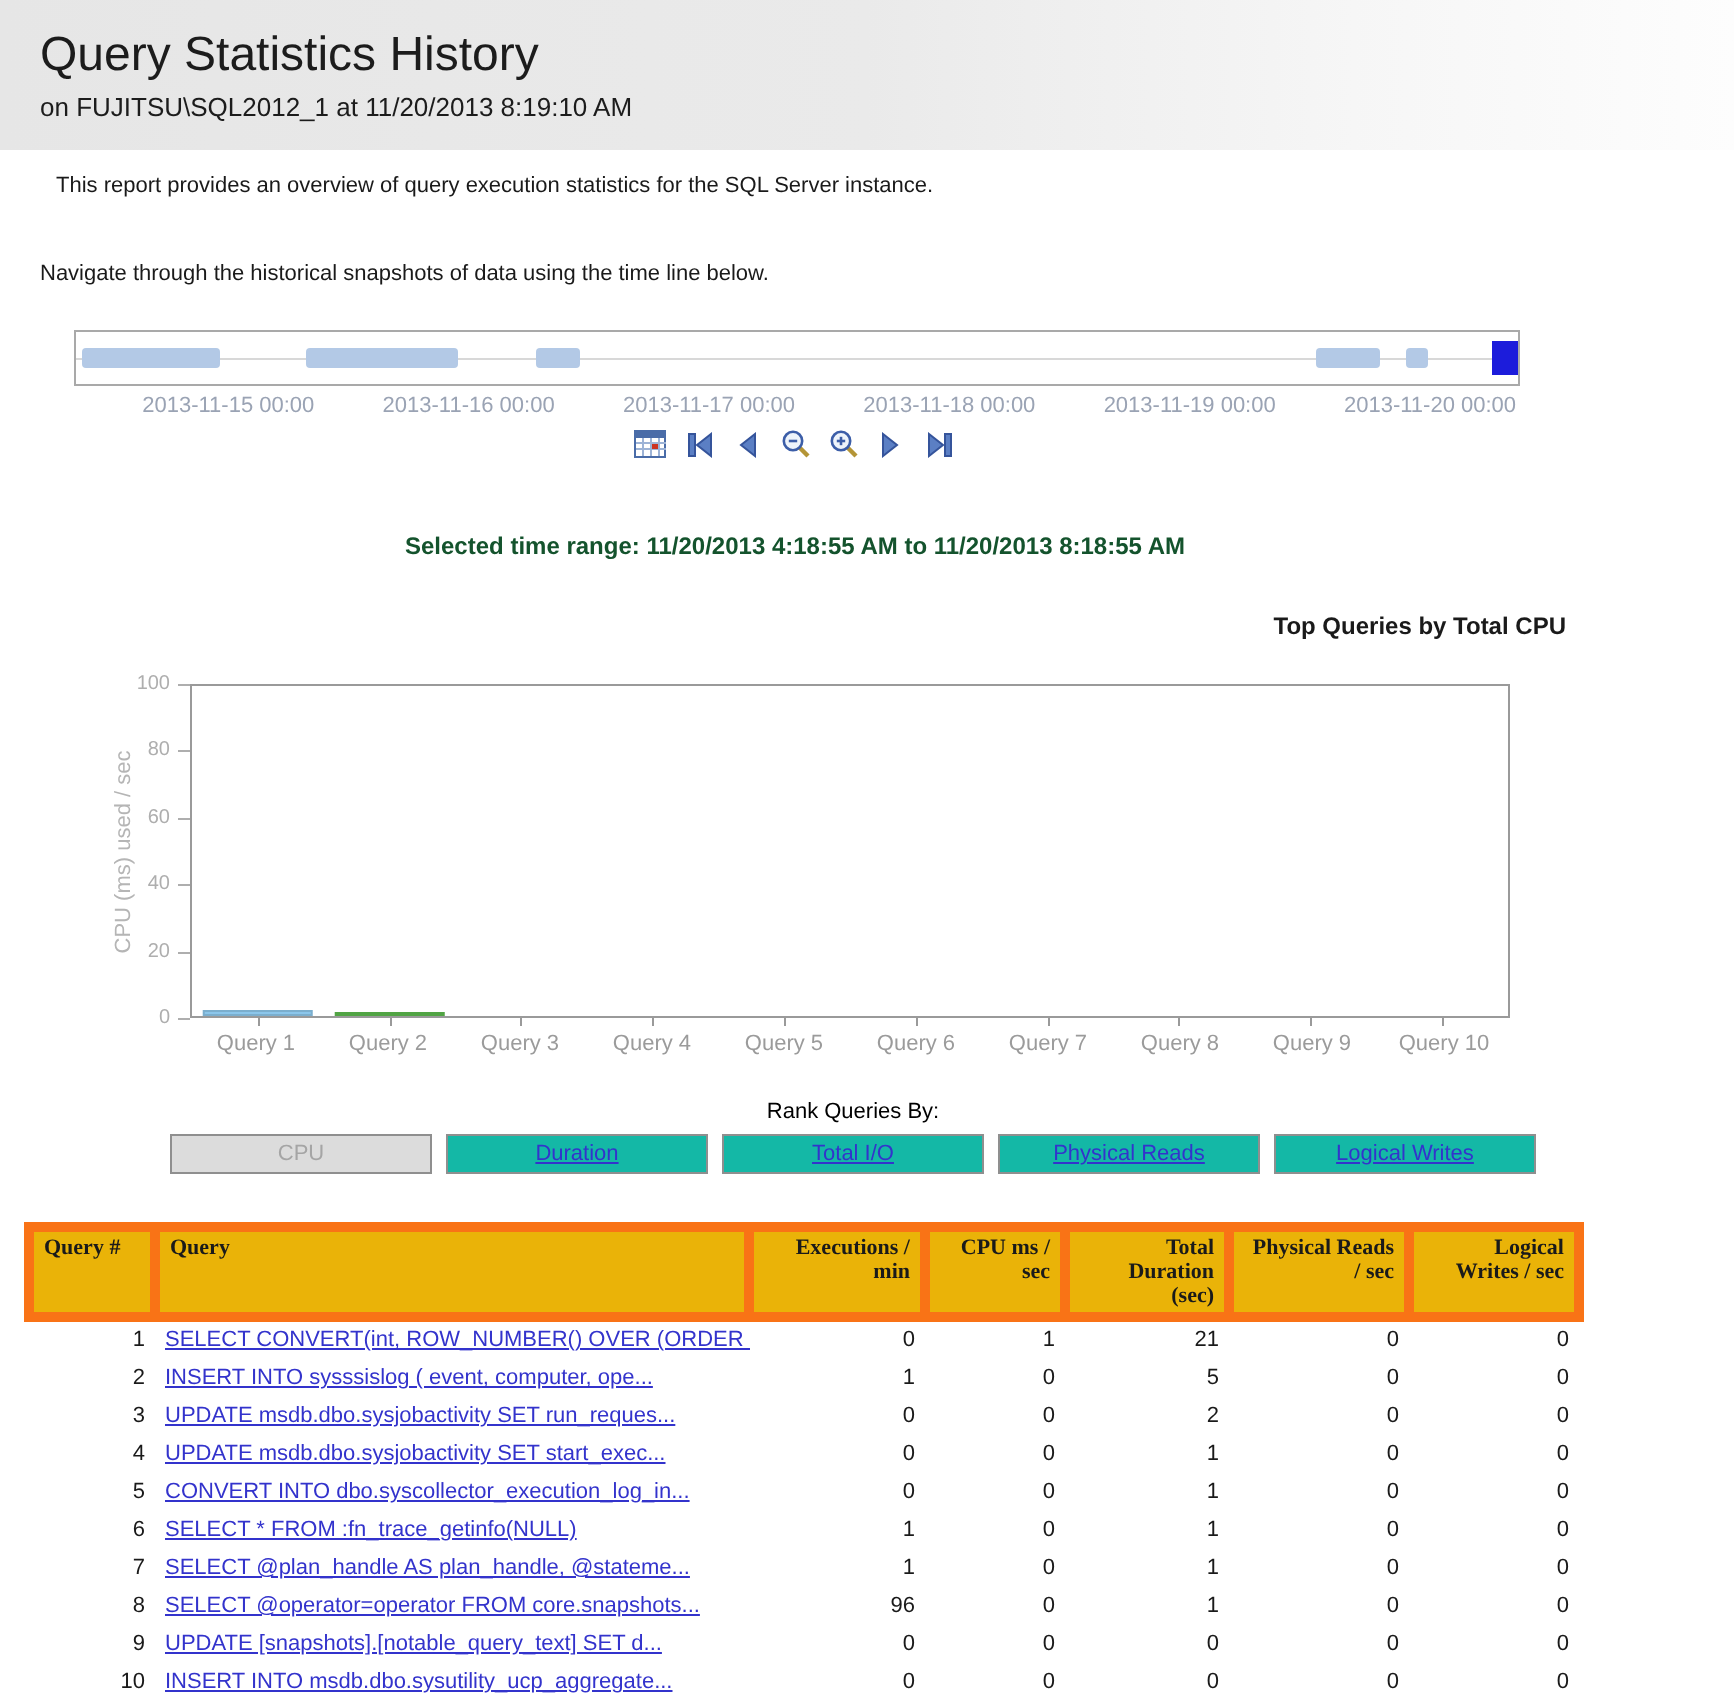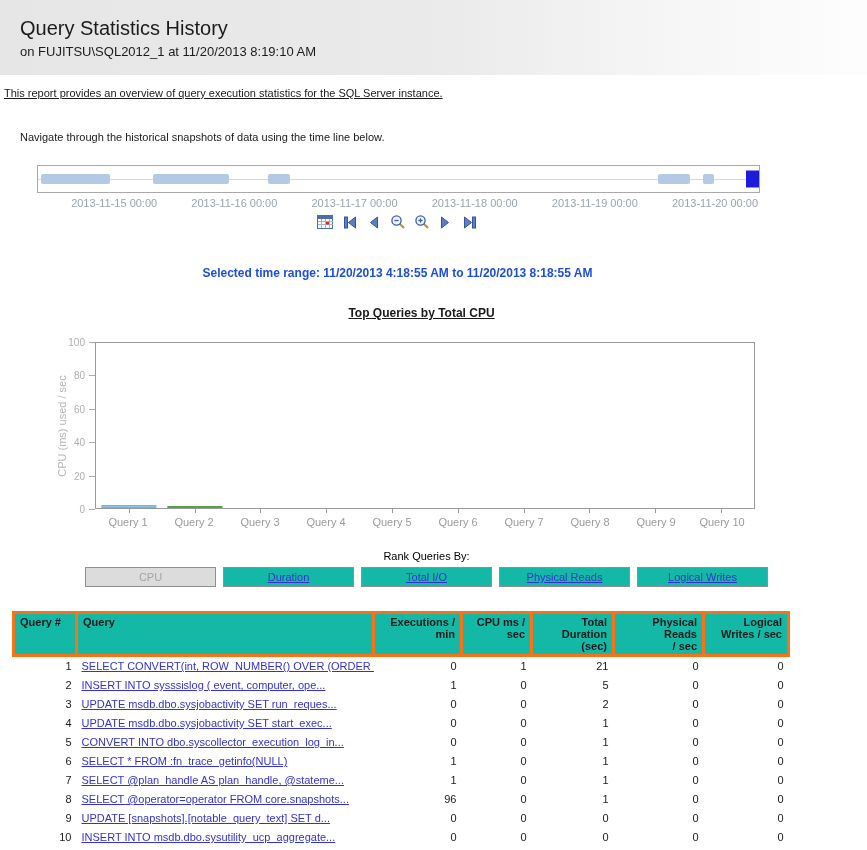--- a/index.html
+++ b/index.html
@@ -4,42 +4,42 @@
 <style>
   html,body{margin:0;padding:0;}
   body{
     width:867px;height:850px;background:#fff;position:relative;overflow:hidden;
     font-family:"Liberation Sans", sans-serif;color:#1a1a1a;
   }
   
   .banner{height:75px;display:flex;justify-content:space-between;align-items:center;
     padding-left:20px;box-sizing:border-box;
     background:linear-gradient(90deg,#e6e6e6 0%,#eaeaea 50%,#f6f6f6 78%,#fdfdfd 100%);}
-  .banner h1{margin:0 0 4px 0;font-size:20px;font-weight:400;color:#1c1c1c;}
+  .banner h1{margin:0 0 4px 0;font-size:24px;font-weight:400;color:#1c1c1c;}
   .subtitle{font-size:13px;color:#1c1c1c;}
   .logo{display:flex;align-items:flex-end;margin-right:98px;gap:4px;}
   .logo-text{line-height:1;padding-bottom:6px;}
   .logo-ms{font-size:11px;color:#2e2e2e;margin-bottom:1px;}
   .logo-prod{font-size:26px;color:#2e2e2e;letter-spacing:-0.5px;}
   
-  .intro{margin:12px 4px 0;font-size:11px;text-decoration:underline;}
+  .intro{margin:12px 28px 0;font-size:11px;}
   .instruction{margin:32px 20px 0;font-size:11px;}
   
   .tl-box{position:relative;margin:22px 0 0 37px;width:721px;height:26px;border:1px solid #a9a9a9;background:#fff;}
   .tl-mid{position:absolute;left:0;right:0;top:50%;height:1px;background:#d8d8d8;}
   .tl-seg{position:absolute;top:50%;transform:translateY(-50%);height:10px;border-radius:2px;}
   .tl-marker{position:absolute;top:50%;transform:translateY(-50%);width:13px;height:17px;}
   .tl-dates{margin-left:37px;width:721px;display:flex;}
   .tl-date{flex:1;text-align:right;font-size:11px;color:#9aa3b4;padding-top:4px;}
   .tl-toolbar{margin-left:37px;width:721px;display:flex;justify-content:center;align-items:center;gap:6px;margin-top:3px;height:20px;}
   .tb-icon{display:inline-flex;align-items:center;justify-content:center;width:18px;height:18px;cursor:pointer;}
   
-  .time-range{margin:34px 0 0 37px;width:721px;text-align:center;font-size:12px;font-weight:bold;color:#1d4ed8;}
-  
-  .chart-title{margin:26px 0 0 60px;width:723px;text-align:center;font-size:12px;font-weight:bold;text-decoration:underline;}
+  .time-range{margin:34px 0 0 37px;width:721px;text-align:center;font-size:12px;font-weight:bold;color:#14532d;}
+  
+  .chart-title{margin:26px 0 0 60px;width:723px;text-align:right;font-size:12px;font-weight:bold;}
   .plot-outer{position:relative;margin:22px 0 0 95px;width:660px;height:167px;}
   .plot{position:absolute;left:0;top:0;right:0;bottom:0;border:1px solid #9a9a9a;}
   .ylabel{position:absolute;top:50%;left:-33px;transform:translate(-50%,-50%) rotate(-90deg);
     font-size:11px;color:#b5b5b5;white-space:nowrap;}
   .ytick-label{position:absolute;transform:translateY(-50%);font-size:10px;color:#aeaeae;right:calc(100% + 10px);}
   .ytick-dash{position:absolute;right:100%;width:6px;height:1px;background:#aeaeae;}
   .bars{position:absolute;left:0;bottom:0;width:100%;height:100%;display:flex;}
   .slot{flex:1;position:relative;}
   .bar{position:absolute;bottom:0;left:50%;transform:translateX(-50%);width:84%;box-sizing:border-box;border:1px solid rgba(0,0,0,0.12);}
   .xtick{position:absolute;bottom:-5px;left:50%;width:1px;height:4px;background:#9a9a9a;}
@@ -47,21 +47,21 @@
   .xlabel{flex:1;text-align:center;font-size:11px;color:#9b9b9b;}
   
   .rank-label{margin:22px 0 5px 85px;width:683px;text-align:center;font-size:11px;color:#000;}
   .rank-buttons{margin-left:85px;width:683px;display:flex;gap:7px;}
   .rank-btn{flex:1;height:18px;border:1px solid #8f8f8f;background:#14b8a6;display:flex;align-items:center;justify-content:center;font-size:11px;cursor:pointer;}
   .rank-btn.disabled{background:#dcdcdc;cursor:default;}
   .rank-btn.disabled span{color:#a5a5a5;text-decoration:none;text-align:center;}
   .rank-btn span{color:#3333cc;text-decoration:underline;}
   
   table.qtable{margin:24px 0 0 12px;border-collapse:collapse;table-layout:fixed;width:775px;font-size:11px;}
-  .qtable th{background:#14b8a6;border:3px solid #f97316;font-weight:bold;padding:2px 5px;vertical-align:top;white-space:pre-line;height:31px;box-sizing:border-box;}
+  .qtable th{background:#eab308;border:5px solid #f97316;font-weight:bold;padding:2px 5px;vertical-align:top;white-space:pre-line;height:31px;box-sizing:border-box;font-family:Liberation Serif, serif;}
   .qtable td{padding:0 5px;height:19px;line-height:19px;overflow:hidden;white-space:nowrap;}
   .qtable td.num{text-align:right;}
   .qtable td.val{text-align:right;}
   a.qlink{color:#3333cc;text-decoration:underline;cursor:pointer;}
 </style>
 </head>
 <body>
 
 <div class="banner">
   <div>

